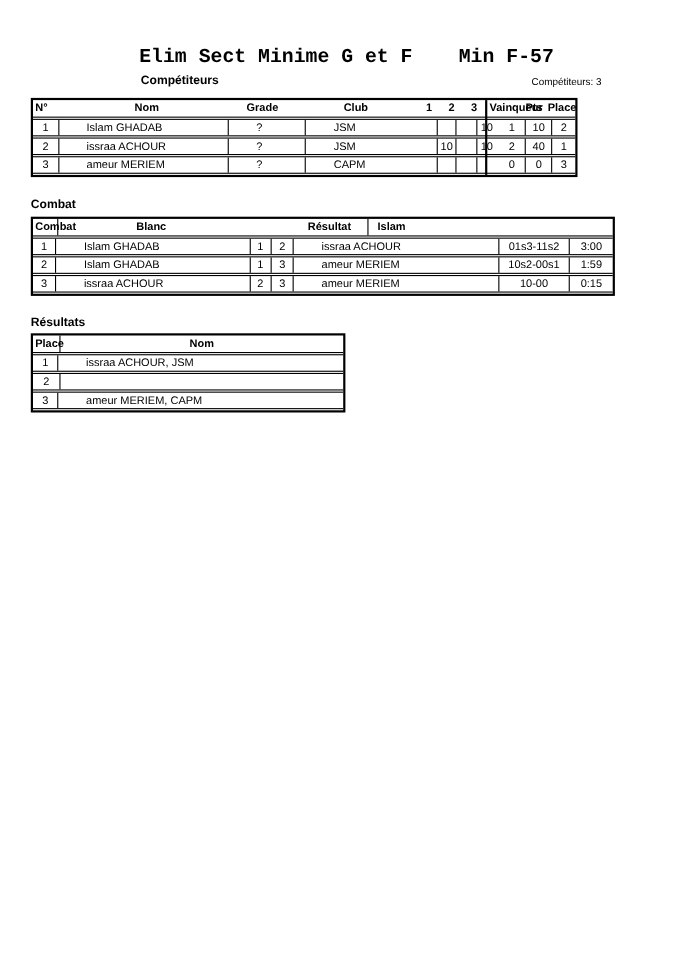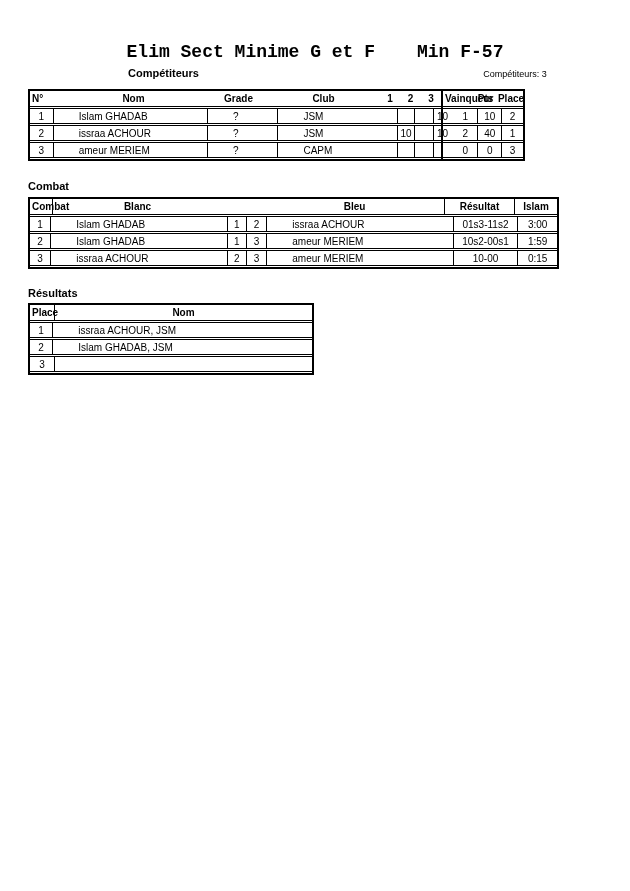--- a/index.html
+++ b/index.html
@@ -138,21 +138,20 @@
     <div class="c w-pl">3</div>
   </div>
 </div>
 
 <div class="tbl" id="t2">
   <div class="hdr">
     <div class="c hl br w-combat">Combat</div>
     <div class="c w-blanc">Blanc</div>
     <div class="c w-n1"></div>
     <div class="c w-n2"></div>
-    <div class="c br w-bleu">Bleu</div>
     <div class="c br w-res">Résultat</div>
     <div class="c w-temps">Islam</div>
   </div>
   <div class="row">
     <div class="c br w-combat">1</div>
     <div class="c l br w-blanc">Islam GHADAB</div>
     <div class="c br w-n1">1</div>
     <div class="c br w-n2">2</div>
     <div class="c l br w-bleu">issraa ACHOUR</div>
     <div class="c br w-res">01s3-11s2</div>
@@ -182,18 +181,18 @@
   <div class="hdr">
     <div class="c hl br w-place">Place</div>
     <div class="c w-rnom">Nom</div>
   </div>
   <div class="row">
     <div class="c br w-place">1</div>
     <div class="c l w-rnom">issraa ACHOUR, JSM</div>
   </div>
   <div class="row">
     <div class="c br w-place">2</div>
-    <div class="c l w-rnom">Islam GHADAB, JSM</div>
   </div>
   <div class="row">
     <div class="c br w-place">3</div>
+    <div class="c l w-rnom">ameur MERIEM, CAPM</div>
   </div>
 </div>
 
 </body></html>

